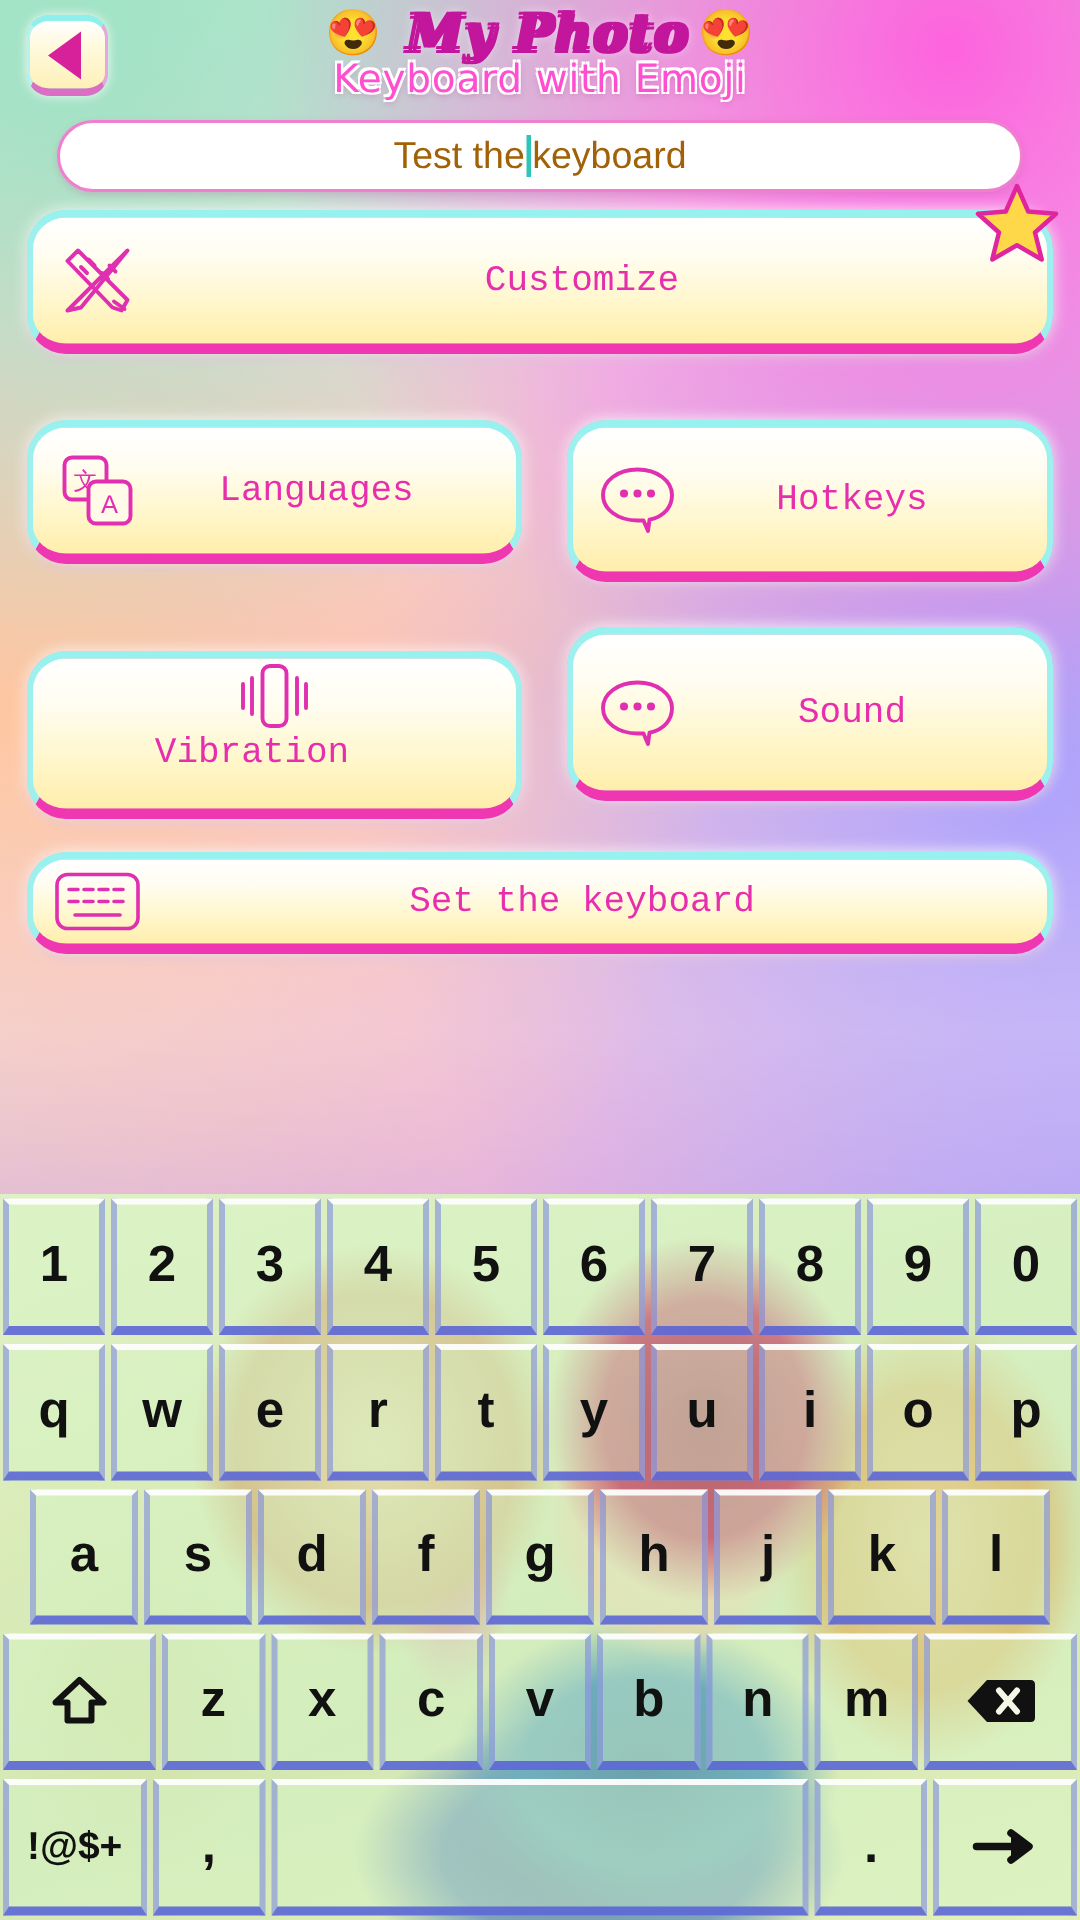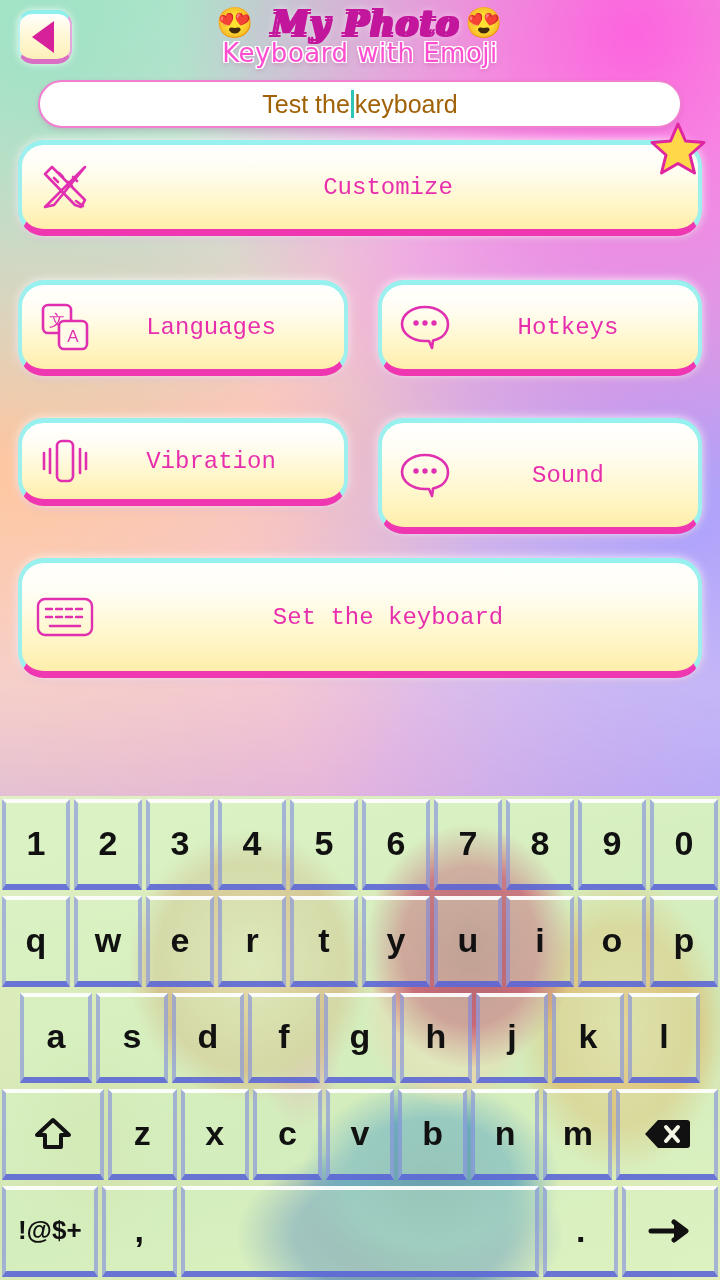--- a/index.html
+++ b/index.html
@@ -275,33 +275,33 @@
         <svg class="glyph-svg" width="52" height="52" viewBox="0 0 52 52" fill="none" stroke="#e02fb0" stroke-width="2.6" stroke-linejoin="round">
           <rect x="4" y="4" width="28" height="28" rx="5"></rect>
           <text x="18" y="25" font-family="DejaVu Sans, sans-serif" font-size="16" fill="#e02fb0" stroke="none" text-anchor="middle">文</text>
           <rect x="20" y="20" width="28" height="28" rx="5" fill="#fffbe8"></rect>
           <text x="34" y="41" font-family="Liberation Sans, sans-serif" font-size="17" fill="#e02fb0" stroke="none" text-anchor="middle">A</text>
         </svg>
       </div>
       <div class="btn-label">Languages</div>
     </div>
 
-    <div class="btn row-half-right" style="top:140px; height:96px;">
+    <div class="btn row-half-right" style="top:140px; height:108px;">
       <div class="btn-icon">
         <svg class="glyph-svg" width="52" height="46" viewBox="0 0 52 46" fill="none" stroke="#e02fb0" stroke-width="2.6" stroke-linejoin="round">
           <path d="M26 3 C12.8 3 3 10.6 3 20 C3 29.4 12.8 37 26 37 L30 37 L33 44 L34 36.5 C44 34.3 49 27.7 49 20 C49 10.6 39.2 3 26 3 Z"></path>
           <circle cx="17" cy="19" r="2.7" fill="#e02fb0" stroke="none"></circle>
           <circle cx="26" cy="19" r="2.7" fill="#e02fb0" stroke="none"></circle>
           <circle cx="35" cy="19" r="2.7" fill="#e02fb0" stroke="none"></circle>
         </svg>
       </div>
       <div class="btn-label">Hotkeys</div>
     </div>
 
-    <div class="btn row-half-left" style="top:278px; height:88px;">
+    <div class="btn row-half-left" style="top:294px; height:112px;flex-direction:column;">
       <div class="btn-icon">
         <svg class="glyph-svg" width="54" height="50" viewBox="0 0 54 50" fill="none" stroke="#e02fb0" stroke-width="2.6" stroke-linecap="round">
           <rect x="19" y="5" width="16" height="40" rx="5"></rect>
           <path d="M12 13 L12 37"></path>
           <path d="M6 17 L6 33"></path>
           <path d="M42 13 L42 37"></path>
           <path d="M48 17 L48 33"></path>
         </svg>
       </div>
       <div class="btn-label">Vibration</div>
@@ -312,21 +312,21 @@
         <svg class="glyph-svg" width="52" height="46" viewBox="0 0 52 46" fill="none" stroke="#e02fb0" stroke-width="2.6" stroke-linejoin="round">
           <path d="M26 3 C12.8 3 3 10.6 3 20 C3 29.4 12.8 37 26 37 L30 37 L33 44 L34 36.5 C44 34.3 49 27.7 49 20 C49 10.6 39.2 3 26 3 Z"></path>
           <circle cx="17" cy="19" r="2.7" fill="#e02fb0" stroke="none"></circle>
           <circle cx="26" cy="19" r="2.7" fill="#e02fb0" stroke="none"></circle>
           <circle cx="35" cy="19" r="2.7" fill="#e02fb0" stroke="none"></circle>
         </svg>
       </div>
       <div class="btn-label">Sound</div>
     </div>
 
-    <div class="btn row-wide" style="top:418px; height:120px;">
+    <div class="btn row-wide" style="top:428px; height:68px;">
       <div class="btn-icon">
         <svg class="glyph-svg" width="60" height="44" viewBox="0 0 60 44" fill="none" stroke="#e02fb0" stroke-width="2.4" stroke-linecap="round">
           <rect x="3" y="4" width="54" height="36" rx="7"></rect>
           <path d="M11 14 H17 M21 14 H27 M31 14 H37 M41 14 H47"></path>
           <path d="M11 22 H17 M21 22 H27 M31 22 H37 M41 22 H47"></path>
           <path d="M15 31 H45"></path>
         </svg>
       </div>
       <div class="btn-label">Set the keyboard</div>
     </div>

